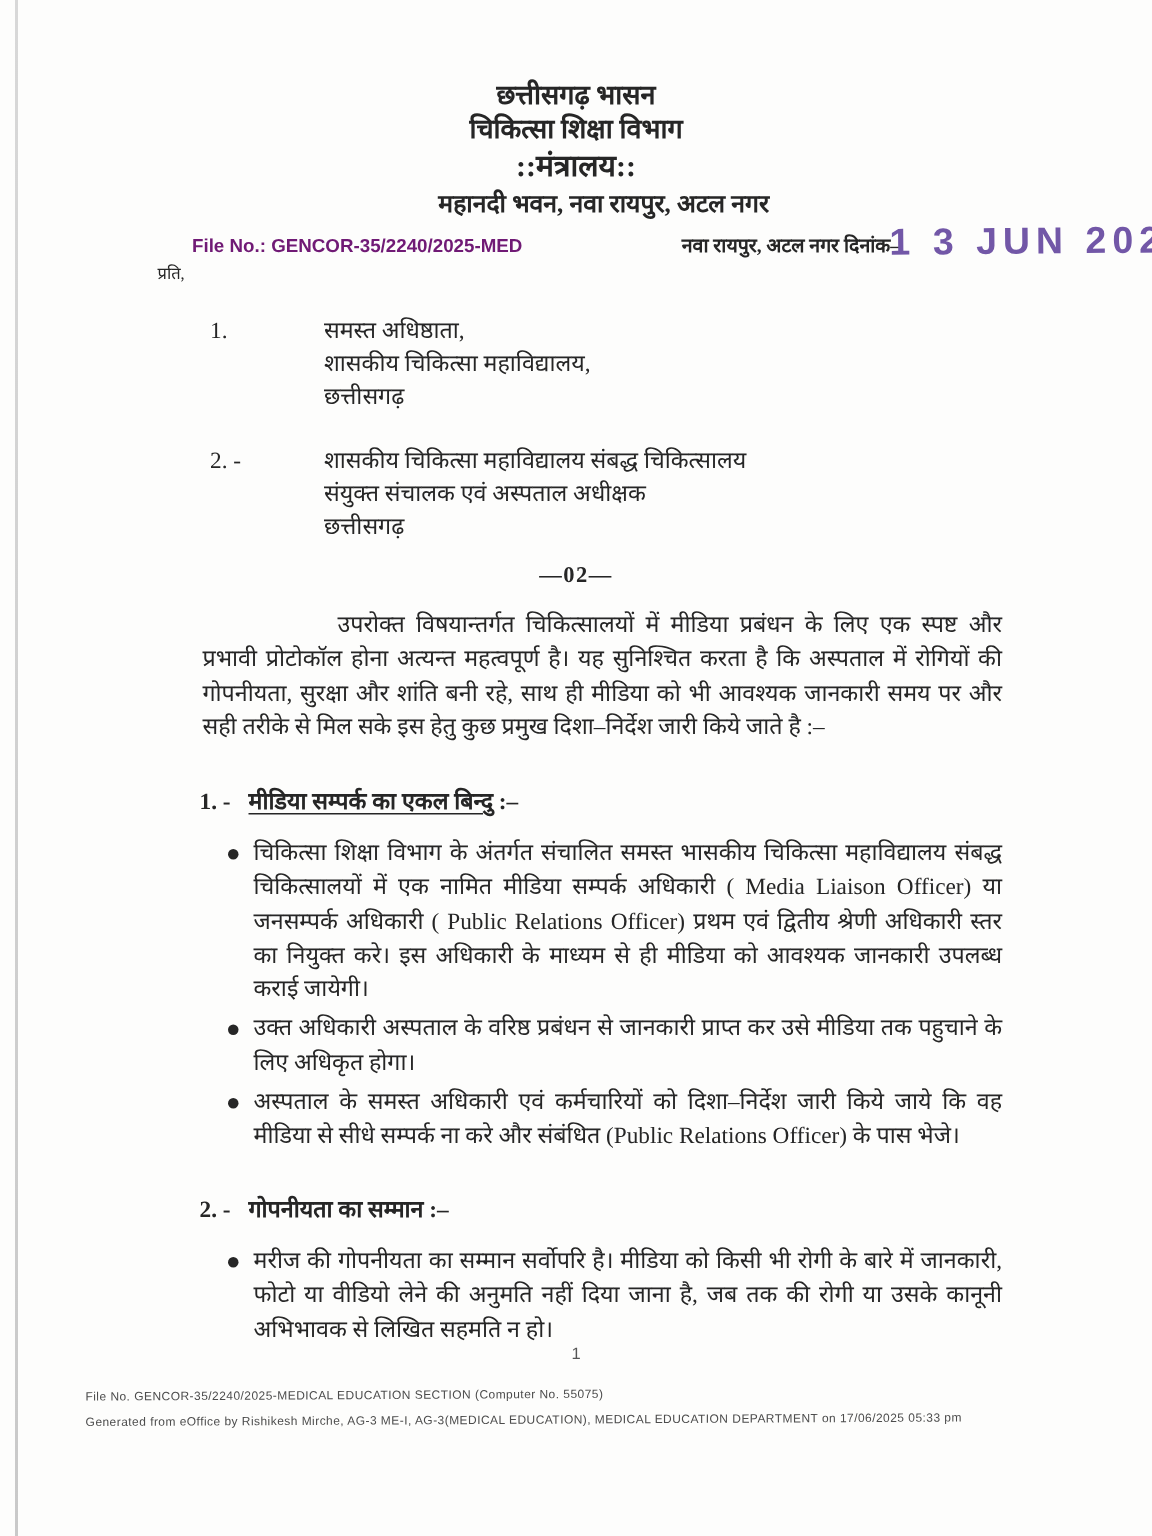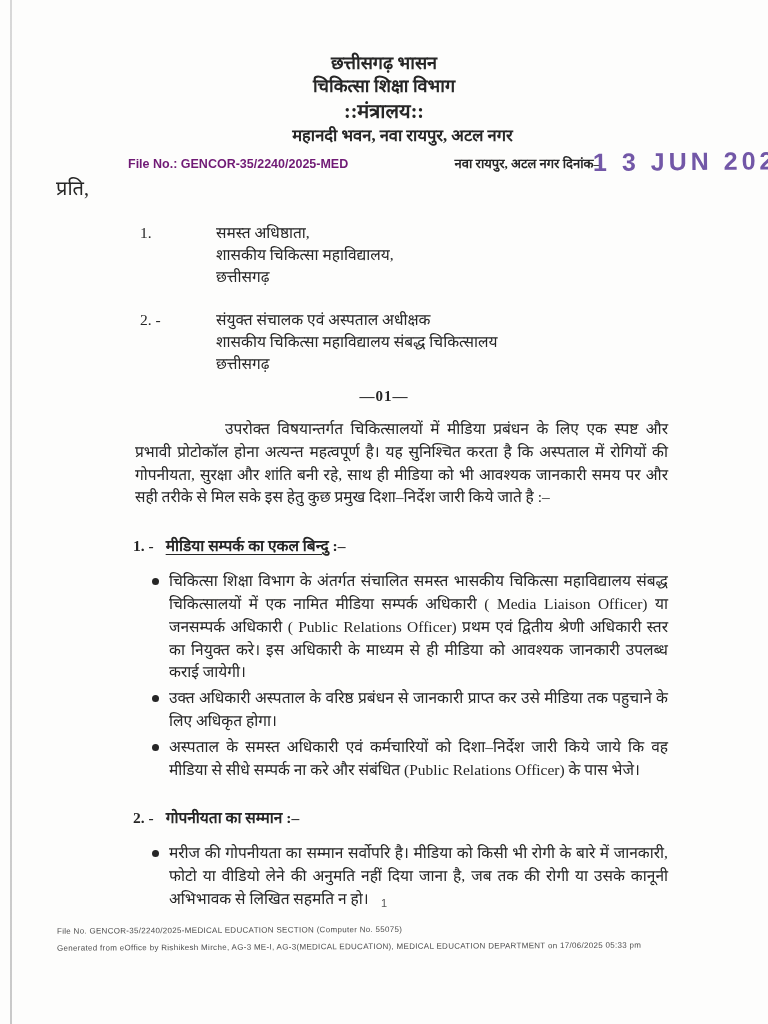--- a/index.html
+++ b/index.html
@@ -27,21 +27,21 @@
     display:flex;justify-content:space-between;align-items:baseline;
   }
   .file-no{font-family:"Liberation Sans","DejaVu Sans",sans-serif;font-size:12.5px;font-weight:700;color:#701a75;}
   .place-date{font-size:13px;font-weight:700;}
   .stamp{
     position:absolute;left:593px;top:147px;
     font-family:"Liberation Sans","DejaVu Sans",sans-serif;
     font-size:25px;font-weight:700;letter-spacing:4px;
     color:#7257a7;white-space:nowrap;transform:rotate(-0.5deg);
   }
-  .salutation{margin:2px 0 0 56px;font-size:20px;}
+  .salutation{margin:2px 0 0 105px;font-size:11px;}
   
   .addr{display:flex;margin-left:140px;margin-top:21px;font-size:15.5px;line-height:22px;}
   .addr-num{width:76px;flex:none;}
   
   .subject{margin:16px 102px 0 200px;font-size:15.5px;line-height:24.5px;font-weight:600;}
   .separator{ text-align:center;margin-top:13px;font-size:15px;letter-spacing:1px;font-weight:600;}
   
   .intro{
     margin:13px 100px 0 135px;
     font-size:15.5px;line-height:22.8px;
@@ -100,28 +100,28 @@
     <span class="addr-lines">
       <div>समस्त अधिष्ठाता,</div>
       <div>शासकीय चिकित्सा महाविद्यालय,</div>
       <div>छत्तीसगढ़</div>
     </span>
   </div>
 
   <div class="addr">
     <span class="addr-num">2. -</span>
     <span class="addr-lines">
+      <div>शासकीय चिकित्सा महाविद्यालय संबद्ध चिकित्सालय</div>
       <div>संयुक्त संचालक एवं अस्पताल अधीक्षक</div>
-      <div>शासकीय चिकित्सा महाविद्यालय संबद्ध चिकित्सालय</div>
       <div>छत्तीसगढ़</div>
     </span>
   </div>
 
 
-  <div class="separator">—01—</div>
+  <div class="separator">—02—</div>
 
   <div class="intro">उपरोक्त विषयान्तर्गत चिकित्सालयों में मीडिया प्रबंधन के लिए एक स्पष्ट और प्रभावी प्रोटोकॉल होना अत्यन्त महत्वपूर्ण है। यह सुनिश्चित करता है कि अस्पताल में रोगियों की गोपनीयता, सुरक्षा और शांति बनी रहे, साथ ही मीडिया को भी आवश्यक जानकारी समय पर और सही तरीके से मिल सके इस हेतु कुछ प्रमुख दिशा–निर्देश जारी किये जाते है :–</div>
 
   <div class="sec-head">
     <span class="num">1. -</span><span class="u">मीडिया सम्पर्क का एकल बिन्दु</span><span> :–</span>
   </div>
 
   <ul class="bullets">
     <li>चिकित्सा शिक्षा विभाग के अंतर्गत संचालित समस्त भासकीय चिकित्सा महाविद्यालय संबद्ध चिकित्सालयों में एक नामित मीडिया सम्पर्क अधिकारी ( Media Liaison Officer) या जनसम्पर्क अधिकारी ( Public Relations Officer) प्रथम एवं द्वितीय श्रेणी अधिकारी स्तर का नियुक्त करे। इस अधिकारी के माध्यम से ही मीडिया को आवश्यक जानकारी उपलब्ध कराई जायेगी।</li>
     <li>उक्त अधिकारी अस्पताल के वरिष्ठ प्रबंधन से जानकारी प्राप्त कर उसे मीडिया तक पहुचाने के लिए अधिकृत होगा।</li>

